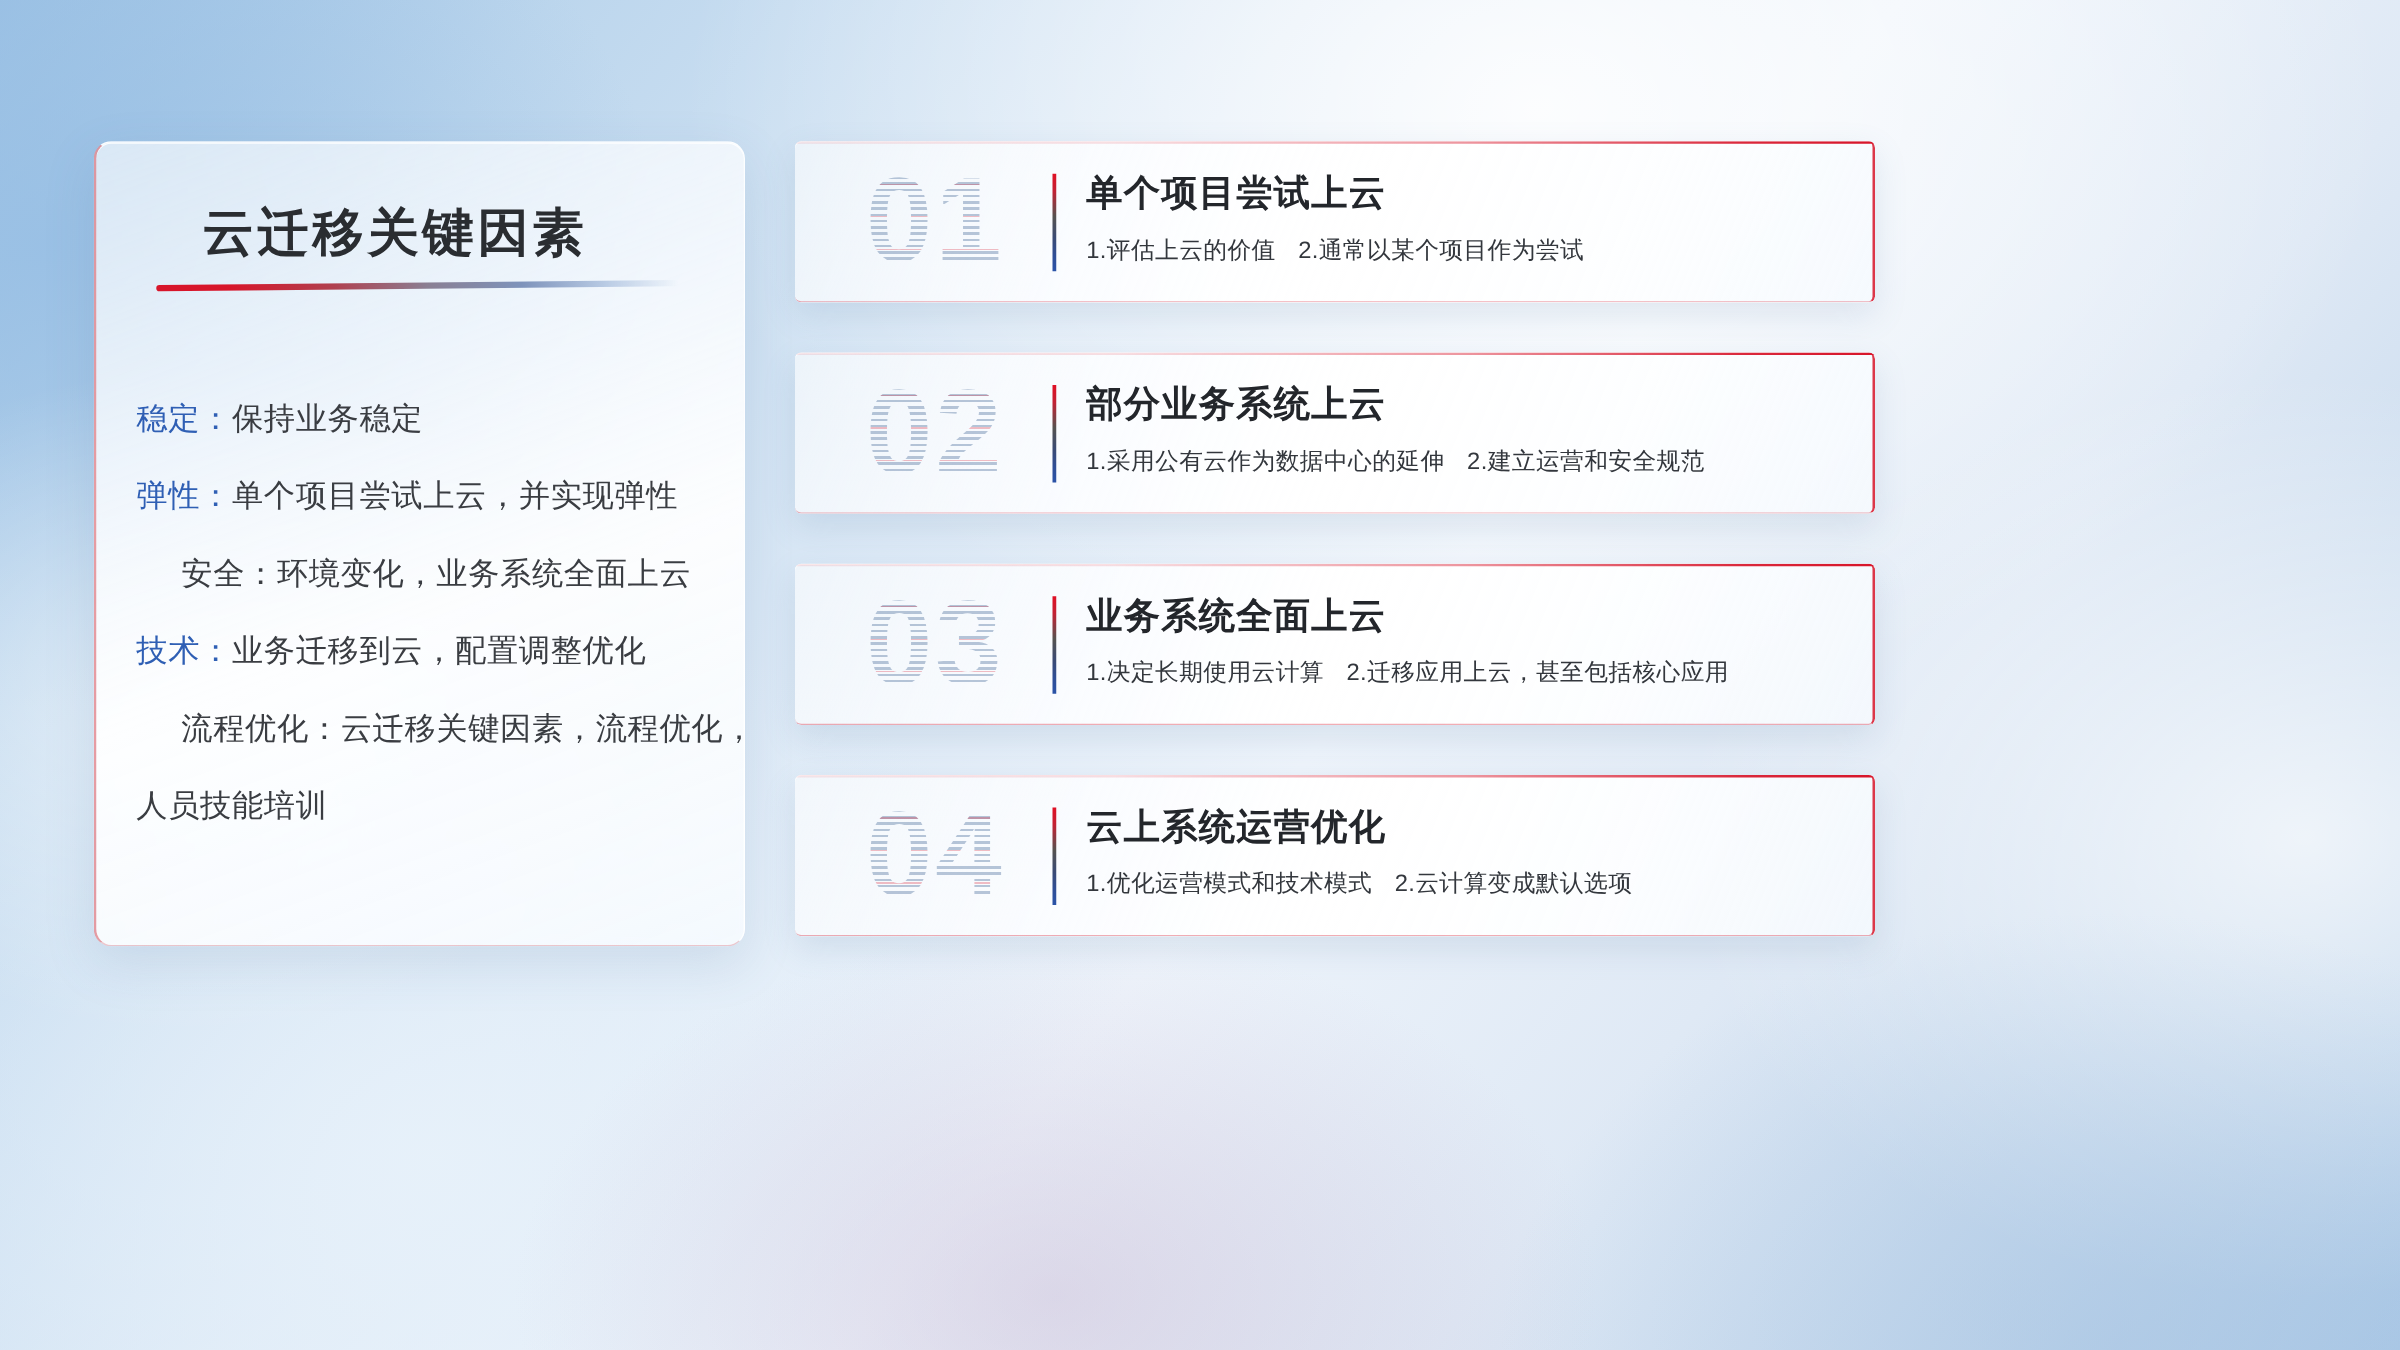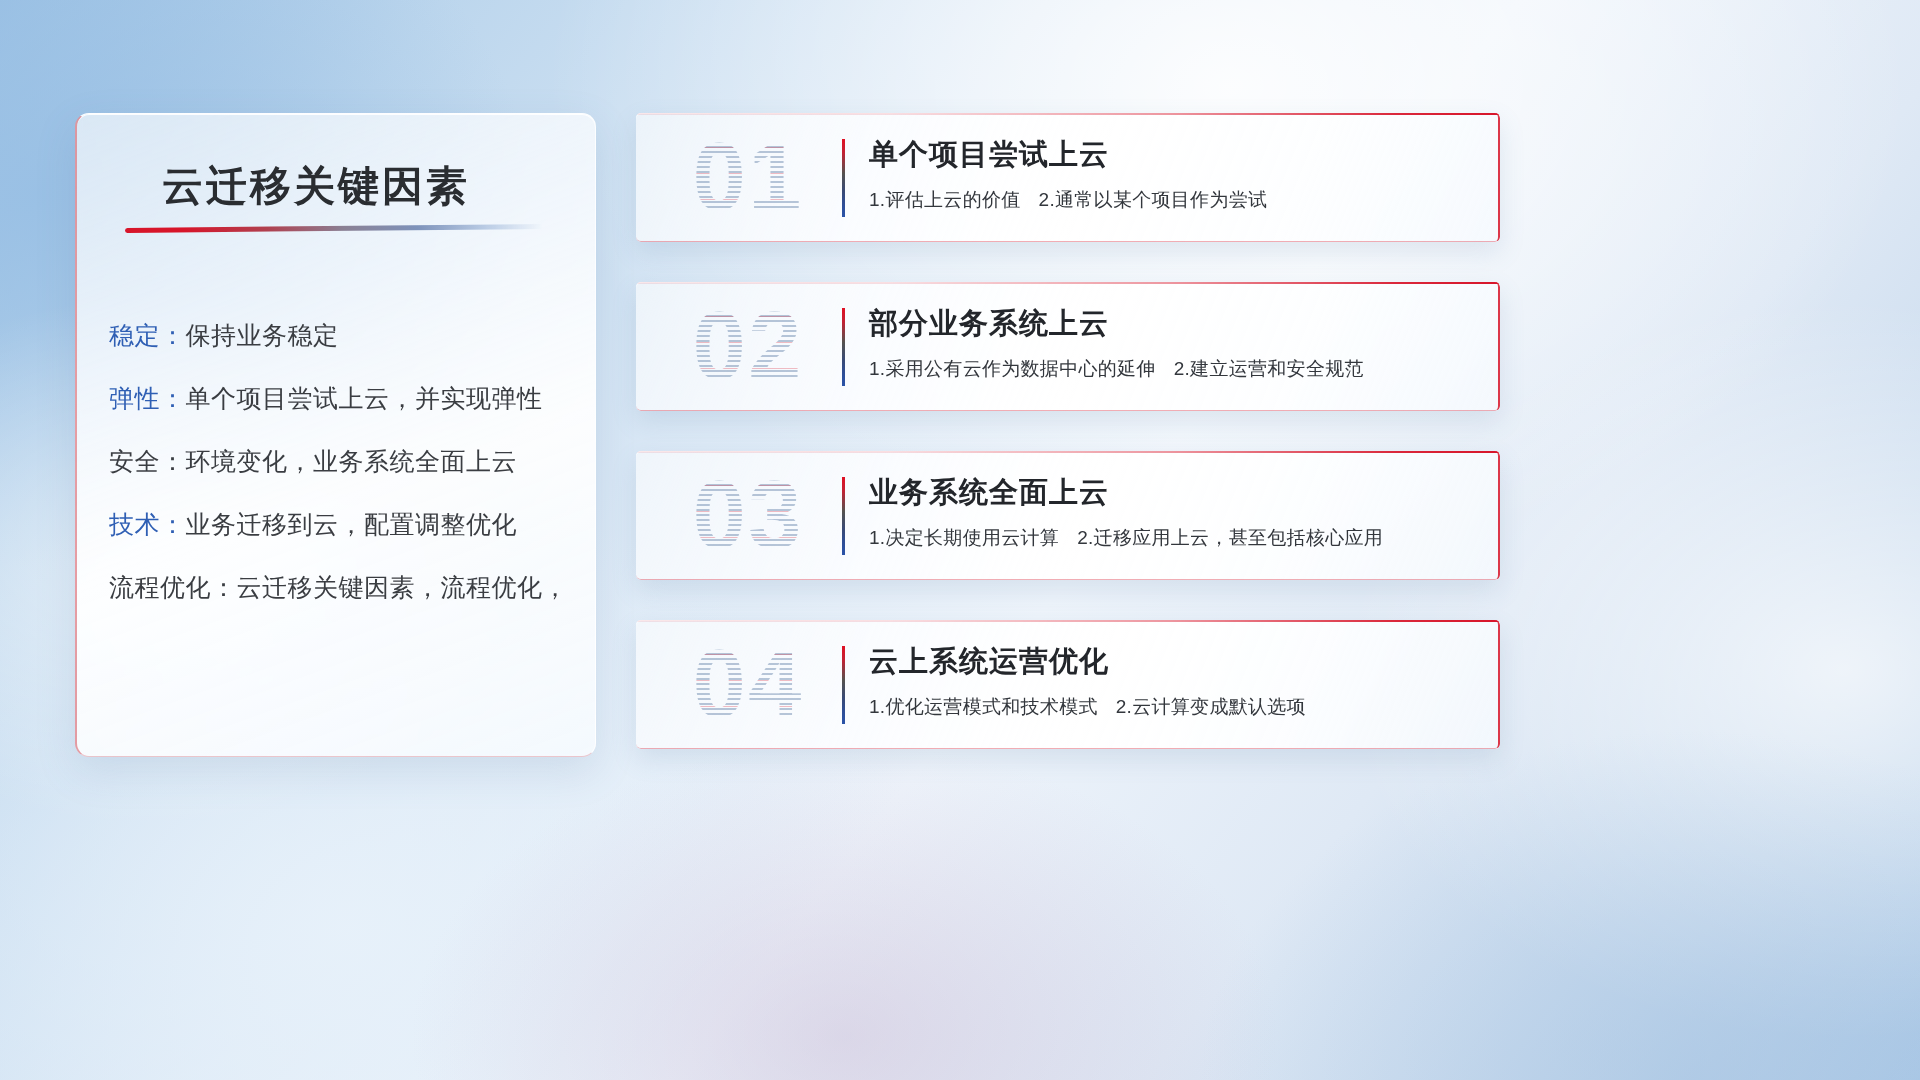--- a/index.html
+++ b/index.html
@@ -48,23 +48,23 @@
   #title-rule{
     position:absolute;left:48px;top:112px;width:418px;height:5px;
     border-radius:3px;
     background:linear-gradient(90deg,#d7152a 0%,#d7152a 14%,#b0404f 34%,#8a7f93 52%,#7e93bb 70%,#b9cbe4 86%,rgba(200,216,235,0) 100%);
     transform:skewY(-.55deg);
   }
   #factor-list{position:absolute;left:32px;top:190px;right:24px;}
   .factor-row{
     font-size:25px;line-height:62px;color:#3a3d42;white-space:nowrap;letter-spacing:.5px;
   }
-  .factor-row .lbl{font-weight:400;font-family:Liberation Serif, serif;}
+  .factor-row .lbl{font-weight:400;}
   .factor-row.blue .lbl{color:#2f5fb4;}
-  .factor-row.dark .lbl{color:#3a3d42;}
+  .factor-row.dark .lbl{color:#3a3d42;margin-left:36px;}
   .factor-row .txt{color:#3a3d42;}
   .factor-cont{font-size:25px;line-height:62px;color:#3a3d42;white-space:nowrap;letter-spacing:.5px;}
 
   
   #steps{position:absolute;left:636px;top:113px;width:864px;}
   .step-card{
     position:relative;height:129px;margin-bottom:40px;border-radius:5px;
     background:linear-gradient(112deg, rgba(255,255,255,.58) 0%, rgba(252,253,255,.88) 26%,
                #ffffff 52%, rgba(253,254,255,.94) 76%, rgba(246,250,254,.82) 100%);
     box-shadow:0 10px 26px rgba(96,130,170,.16), 0 1px 0 rgba(255,255,255,.9) inset;
@@ -137,20 +137,21 @@
     </div>
     <div class="factor-row dark">
       <span class="lbl">安全：</span><span class="txt">环境变化，业务系统全面上云</span>
     </div>
     <div class="factor-row blue">
       <span class="lbl">技术：</span><span class="txt">业务迁移到云，配置调整优化</span>
     </div>
     <div class="factor-row dark">
       <span class="lbl">流程优化：</span><span class="txt">云迁移关键因素，流程优化，</span>
     </div>
+    <div class="factor-cont">人员技能培训</div>
   </div>
 </div>
 
 <div id="steps">
 
   <div class="step-card">
     <div class="step-num">01</div>
     <div class="step-num-red">01</div>
     <div class="step-bar"></div>
     <div class="step-title">单个项目尝试上云</div>

